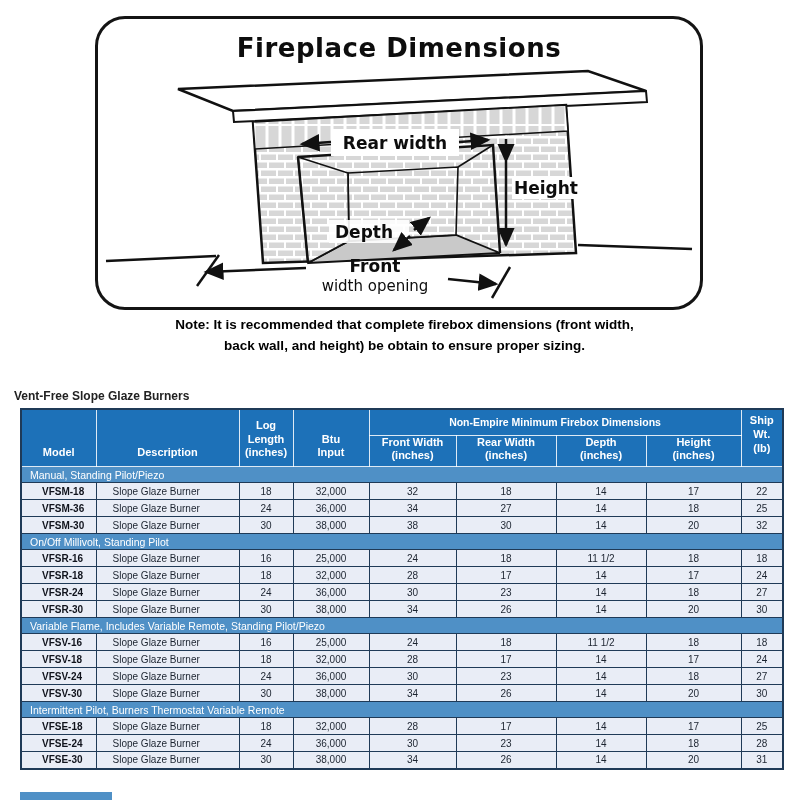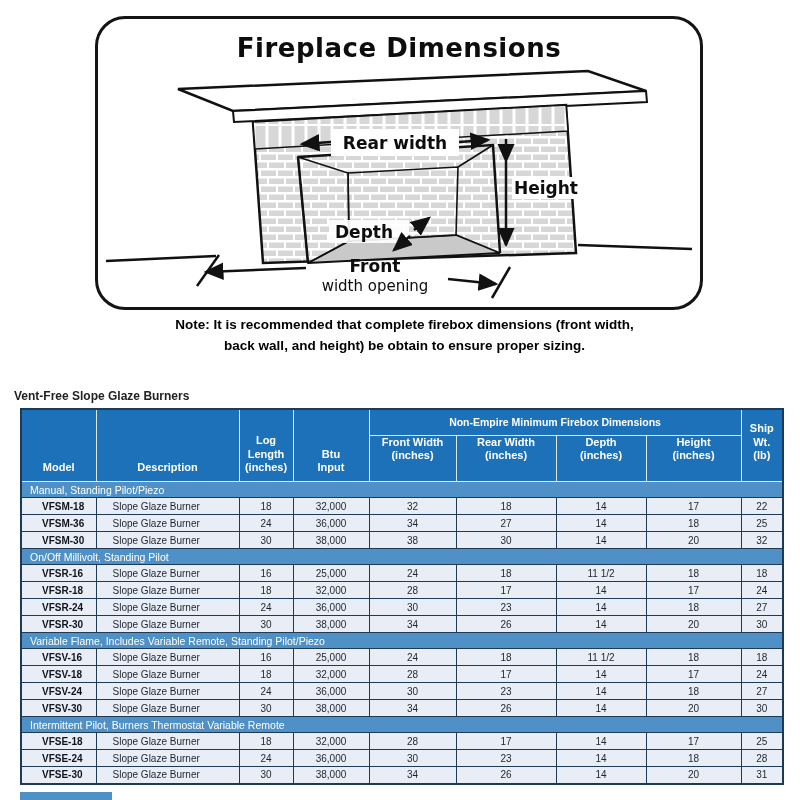--- a/index.html
+++ b/index.html
@@ -21,21 +21,21 @@
 
   
   .table-title { position:absolute; left:14px; top:389px; font-size:12px; font-weight:bold; color:#222; }
   .spec-table { position:absolute; left:20px; top:408px; width:762px;
     border-collapse:collapse; table-layout:fixed; font-size:10px; color:#1c2430;
     border:2px solid var(--border,#14334f); }
   .spec-table th { background:var(--header-bg,#1d71b8); color:#fff; font-size:11px; font-weight:bold;
     border:1px solid rgba(255,255,255,.85); white-space:pre-line; line-height:1.25; }
   .spec-table th.rs { vertical-align:bottom; padding-bottom:6px; height:26px; }
   .spec-table th.ship-th { vertical-align:middle; }
-  .spec-table tr.sub th { height:28px; vertical-align:middle; padding-bottom:18px; }
+  .spec-table tr.sub th { height:28px; vertical-align:middle; padding-bottom:3px; }
   .spec-table th.group-th { vertical-align:middle; height:26px; font-size:10.5px; }
   .spec-table td { background:var(--row-bg,#e9edf6); border:1px solid var(--border,#1f3a57);
     height:17px; text-align:center; }
   .spec-table td.model-cell { text-align:left; padding-left:20px; font-weight:bold; color:#10131c; }
   .spec-table td.desc-cell  { text-align:left; padding-left:16px; }
   .spec-table tr.section-row td { background:var(--section-bg,#4f90c6); color:#fff;
     text-align:left; padding-left:8px; height:16px; font-size:10.5px; border-left:none; border-right:none; }
 
   .bottom-fragment { position:absolute; left:20px; top:792px; width:92px; height:8px;
     background:var(--section-bg,#2e77b5); }

